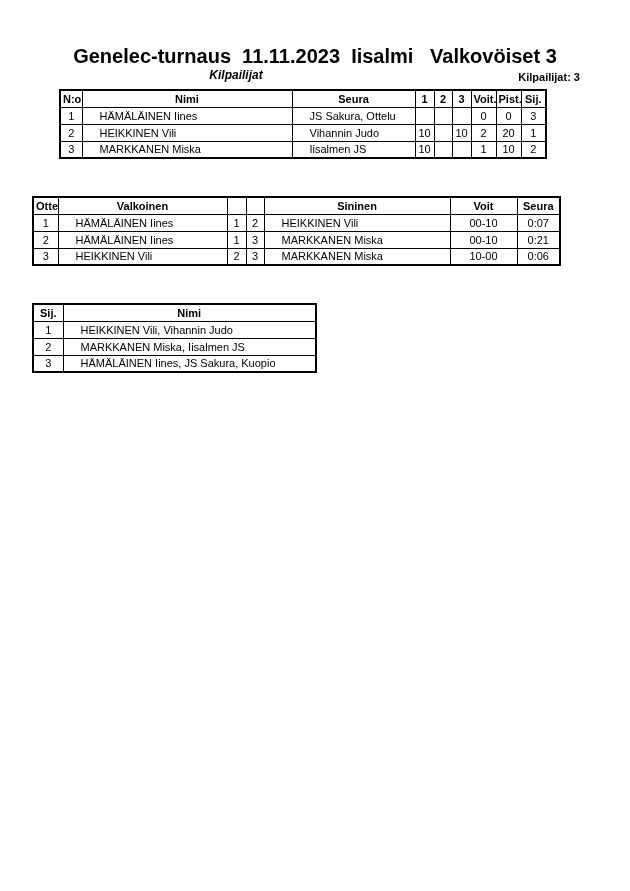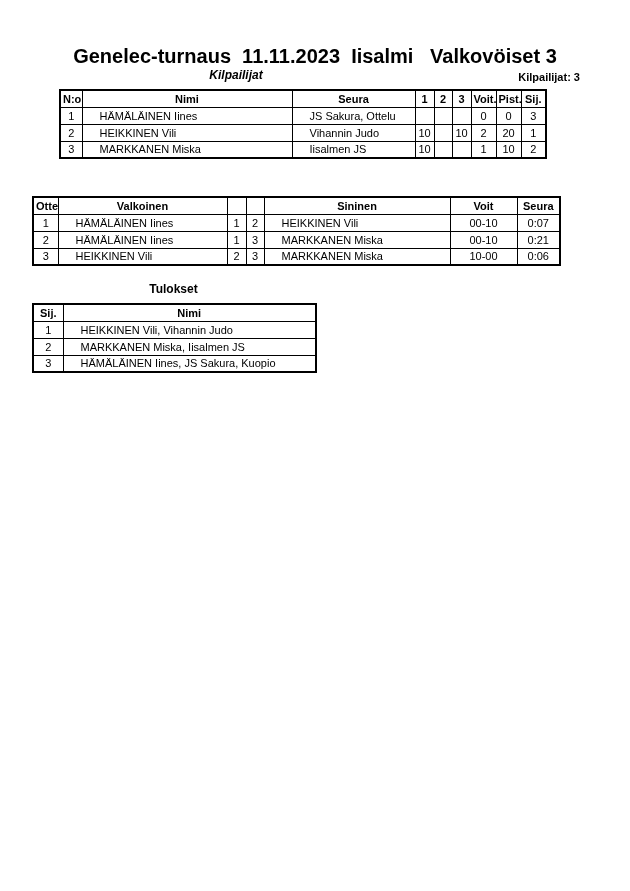--- a/index.html
+++ b/index.html
@@ -179,21 +179,20 @@
       <td class="l">HEIKKINEN Vili</td>
       <td class="c">2</td>
       <td class="c">3</td>
       <td class="l">MARKKANEN Miska</td>
       <td class="c">10-00</td>
       <td class="c">0:06</td>
     </tr>
   </tbody>
     </table>
 
-  <div class="sec sec-tulokset">Tulokset</div>
 
   <table class="tbl t3">
     <colgroup>
       <col style="width:30px">
         <col style="width:253px">
     </colgroup>
     <tbody>
         <tr>
       <th>Sij.</th>
       <th>Nimi</th>

